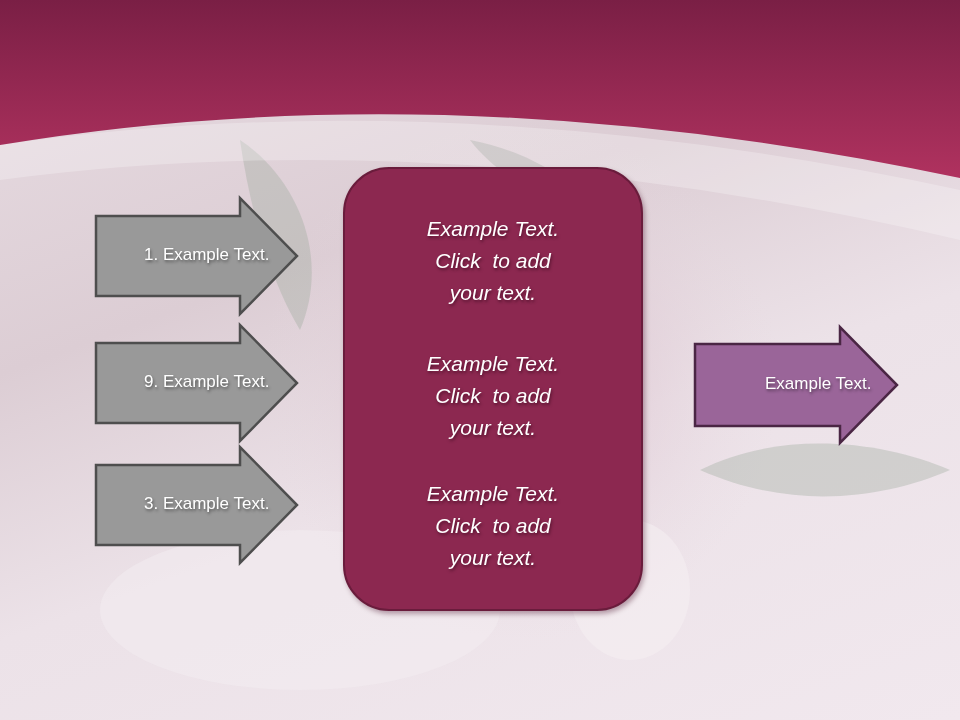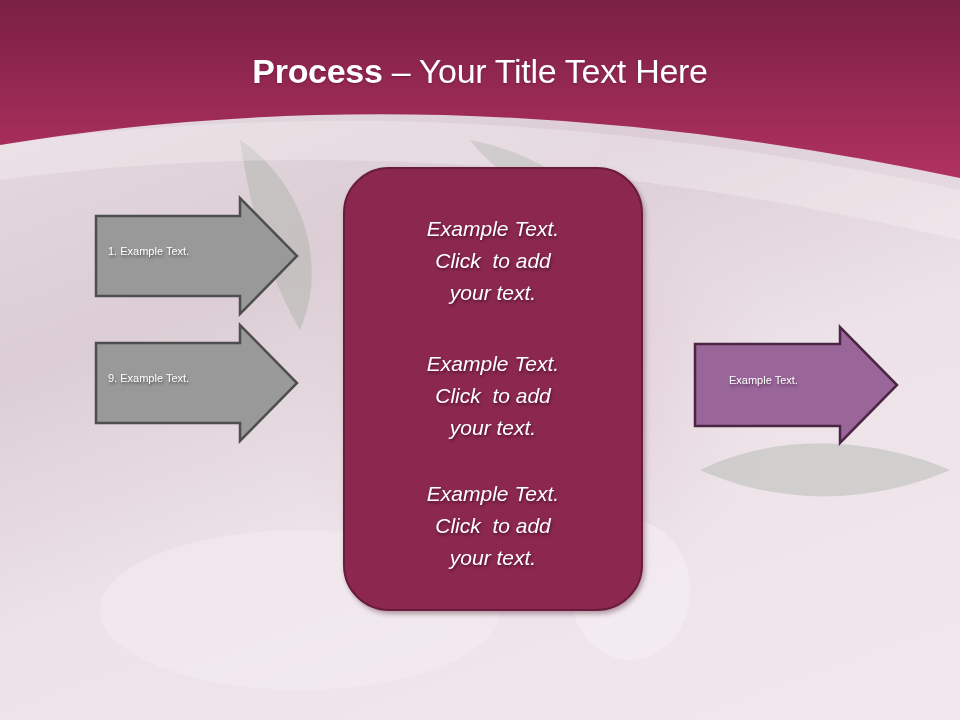--- a/index.html
+++ b/index.html
@@ -6,22 +6,22 @@
   body { width:960px; height:720px; overflow:hidden; position:relative;
          font-family:"Liberation Sans", "DejaVu Sans", sans-serif; }
   .slide { position:absolute; left:0; top:0; width:960px; height:720px; overflow:hidden;
            background: linear-gradient(160deg, #e8dde3 0%, #dccdd4 35%, #ece2e8 60%, #f1e8ee 100%); }
   .bg-svg { position:absolute; left:0; top:0; }
   .title { position:absolute; left:0; top:52px; width:960px; text-align:center; color:#ffffff;
            font-size:34px; letter-spacing:-0.3px; text-shadow:0 1px 2px rgba(60,0,30,0.35); }
   .title .bold { font-weight:bold; }
   .arrow { position:absolute; }
   .arrow svg { position:absolute; left:0; top:0; overflow:visible; }
-  .arrow .label { position:absolute; color:#ffffff; font-size:11px; white-space:nowrap;
-                  text-shadow:1px 2px 3px rgba(0,0,0,0.45); }
+  .arrow .label { position:absolute; color:#ffffff; font-size:17px; white-space:nowrap;
+                  text-shadow:1px 2px 3px rgba(0,0,0,0.45);margin-left:36px; }
   .center-box { position:absolute; left:343px; top:167px; width:296px; height:440px;
                 background:#8c2850; border:2px solid #6a1c3c; border-radius:46px;
                 box-shadow: 2px 3px 5px rgba(60,0,30,0.35); }
   .block { position:absolute; left:0; width:296px; text-align:center; color:#ffffff;
            font-style:italic; font-size:21px; line-height:32px;
            text-shadow:1px 2px 3px rgba(40,0,20,0.55); }
   .block div { white-space:pre; }
 </style>
 </head>
 <body>
@@ -45,38 +45,41 @@
     <path d="M700 470 C780 430 880 440 950 470 C880 500 790 510 700 470 Z" fill="#9aa89a" opacity="0.35"></path>
     <path d="M470 140 C520 150 560 170 600 210 C560 210 500 180 470 140 Z" fill="#7e8c7e" opacity="0.3"></path>
     <ellipse cx="630" cy="590" rx="60" ry="70" fill="#f5eef2" opacity="0.6"></ellipse>
     <ellipse cx="300" cy="610" rx="200" ry="80" fill="#f4edf1" opacity="0.5"></ellipse>
 
     <path d="M0 145 Q 450 80 960 190 L960 240 Q 450 120 0 180 Z" fill="#ffffff" opacity="0.25"></path>
 
     <path d="M0 0 L960 0 L960 178 Q 450 70 0 145 Z" fill="url(#hdr)"></path>
   </svg>
 
-  <div class="title">
-    <span class="bold">Process</span><span> – Your Title Text Here</span>
-  </div>
 
   <div class="arrow" style="left:96px; top:198px; width:202px; height:116px;">
     <svg width="202" height="116">
       <polygon points="0,18 144,18 144,0 201,58 144,116 144,98 0,98" fill="#999999" stroke="#4e4e4e" stroke-width="2.5" stroke-linejoin="miter"></polygon>
     </svg>
     <div class="label" style="left:12px; top:47px;">1. Example Text.</div>
   </div>
 
   <div class="arrow" style="left:96px; top:325px; width:202px; height:116px;">
     <svg width="202" height="116">
       <polygon points="0,18 144,18 144,0 201,58 144,116 144,98 0,98" fill="#999999" stroke="#4e4e4e" stroke-width="2.5" stroke-linejoin="miter"></polygon>
     </svg>
     <div class="label" style="left:12px; top:47px;">9. Example Text.</div>
   </div>
 
+  <div class="arrow" style="left:96px; top:447px; width:202px; height:116px;">
+    <svg width="202" height="116">
+      <polygon points="0,18 144,18 144,0 201,58 144,116 144,98 0,98" fill="#999999" stroke="#4e4e4e" stroke-width="2.5" stroke-linejoin="miter"></polygon>
+    </svg>
+    <div class="label" style="left:12px; top:47px;">3. Example Text.</div>
+  </div>
 
   <div class="center-box">
     <div class="block" style="top:44px;">
       <div>Example Text.</div>
       <div>Click  to add</div>
       <div>your text.</div>
     </div>
     <div class="block" style="top:179px;">
       <div>Example Text.</div>
       <div>Click  to add</div>

